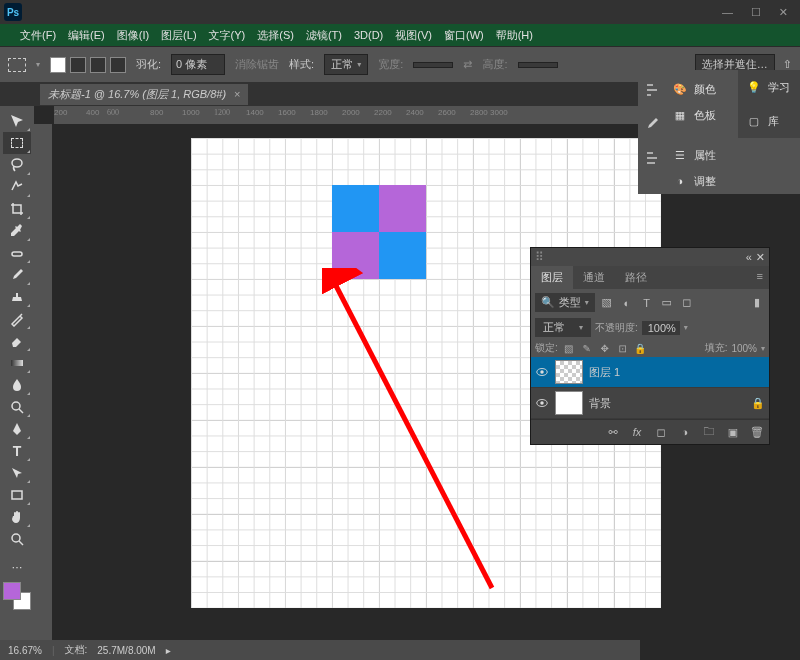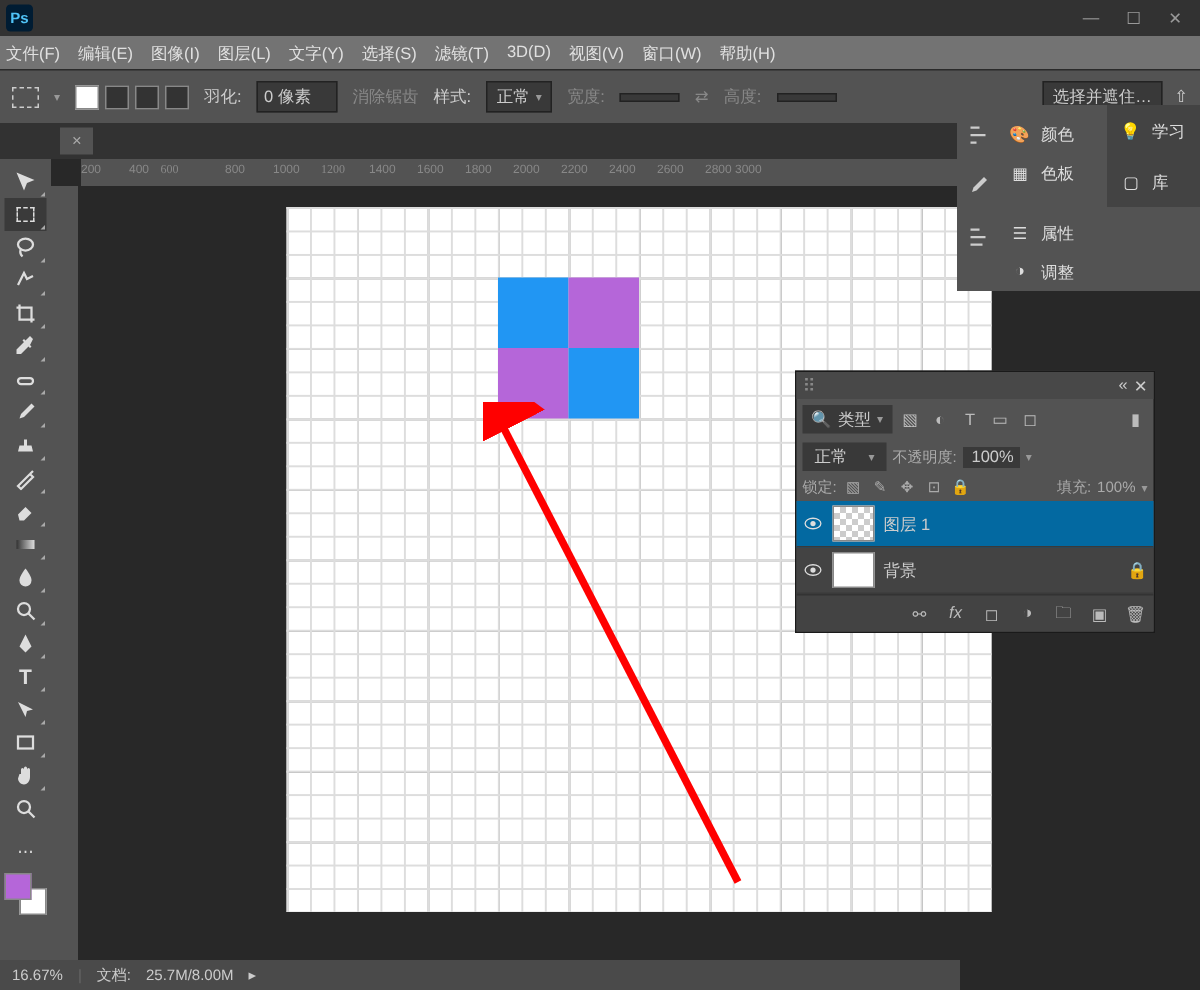--- a/index.html
+++ b/index.html
@@ -1,21 +1,21 @@
 <!DOCTYPE html>
 <html><head>
 <meta charset="utf-8">
 <style>
 *{margin:0;padding:0;box-sizing:border-box;font-family:"Microsoft YaHei",sans-serif;-webkit-user-select:none;user-select:none}
 body{width:800px;height:660px;background:#323232;overflow:hidden;position:relative;font-size:11px;color:#ccc}
 .titlebar{height:24px;background:#323232;display:flex;align-items:center;padding:0 4px}
 .ps-logo{width:18px;height:18px;background:#001c33;border-radius:3px;display:flex;align-items:center;justify-content:center;font-size:10px;font-weight:bold;color:#4fc3f7;margin-right:6px}
 .window-controls{margin-left:auto;display:flex;gap:18px;font-size:11px;color:#999;padding-right:8px}
 .window-controls span{cursor:pointer}
-.menubar{height:22px;background:#737373;display:flex;align-items:center;padding:0 4px;gap:12px;font-size:11px}
+.menubar{height:22px;background:#14532d;display:flex;align-items:center;padding:0 20px;gap:12px;font-size:11px}
 .menubar span{cursor:pointer;color:#e0e0e0}
 .options-bar{height:36px;background:#535353;border-top:1px solid #2a2a2a;display:flex;align-items:center;padding:0 8px;gap:10px;font-size:11px}
 .opt-group{display:flex;align-items:center;gap:4px}
 .opt-swatch{width:16px;height:16px;background:#fff;border:1px solid #888}
 .opt-swatch.dark{background:#333}
 .marquee-icon{width:18px;height:14px;border:1px dashed #ccc}
 .opt-input{background:#393939;border:1px solid #222;padding:2px 4px;color:#ccc;width:54px;font-size:11px}
 .opt-select{background:#393939;border:1px solid #222;padding:2px 6px;color:#ccc;font-size:11px;display:inline-flex;align-items:center;gap:4px}
 .opt-right{margin-left:auto;display:flex;align-items:center;gap:8px}
 .tab-bar{height:24px;background:#323232;display:flex;align-items:center;padding-left:40px}
@@ -128,20 +128,21 @@
   <span class="faded">高度:</span>
   <div class="opt-input faded" style="width:40px"></div>
   <div class="opt-right">
     <div class="opt-select">选择并遮住…</div>
     <span>⇧</span>
   </div>
 </div>
 
 <div class="tab-bar">
   <div class="doc-tab">
+    <span>未标题-1 @ 16.7% (图层 1, RGB/8#)</span>
     <span class="close-x">×</span>
   </div>
 </div>
 
 <div class="main-area">
 
   <div class="tools-col">
     <div class="tool">
         <svg viewBox="0 0 16 16" fill="#ddd">
           <path d="M2 2l12 5-5 2-2 5z"></path>
@@ -364,20 +365,26 @@
       <span>库</span>
     </div>
 </div>
 
 <div class="layers-panel">
   <div class="lp-head">
       <span class="drag">⠿</span>
     <span>«</span>
     <span>✕</span>
   </div>
+  <div class="lp-tabs">
+    <div class="lp-tab active">图层</div>
+    <div class="lp-tab">通道</div>
+    <div class="lp-tab">路径</div>
+    <span style="margin-left:auto;padding:4px 6px;color:#aaa">≡</span>
+  </div>
   <div class="lp-row1">
     <div class="kind">🔍 <span>类型</span> <span class="chev">▾</span></div>
     <div class="ki">▧</div>
     <div class="ki">◐</div>
     <div class="ki">T</div>
     <div class="ki">▭</div>
     <div class="ki">◻</div>
     <div class="ki" style="margin-left:auto">▮</div>
   </div>
   <div class="lp-row2">

